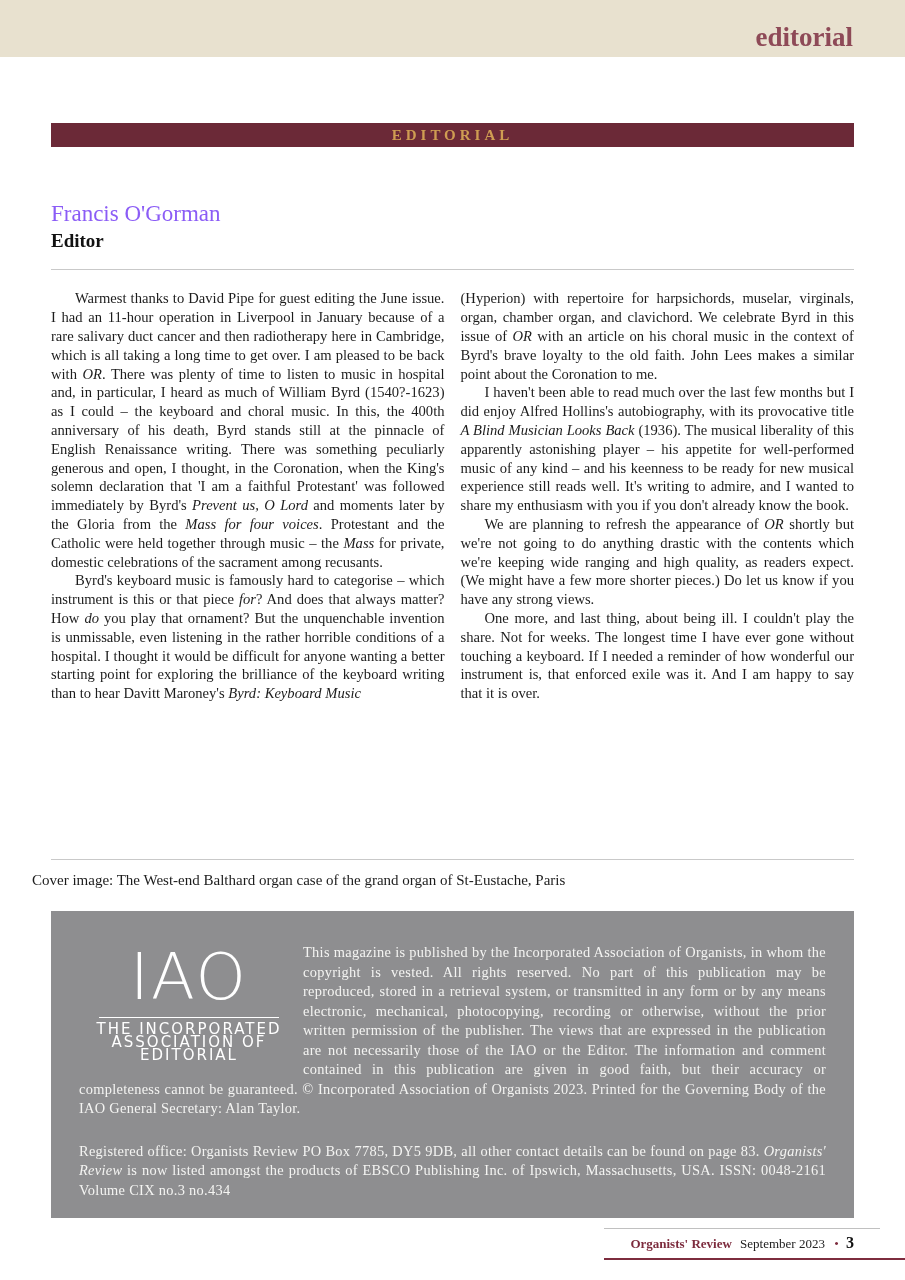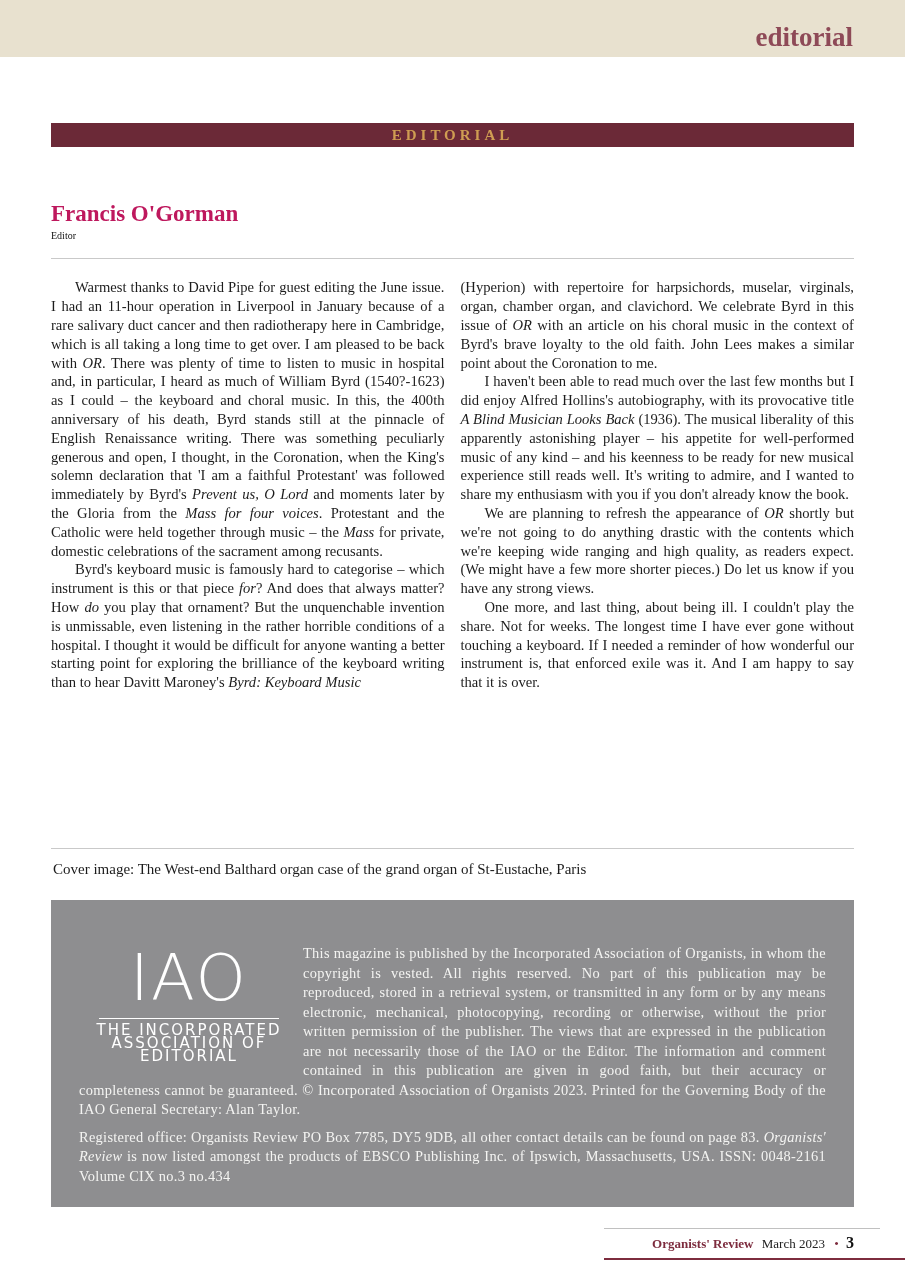--- a/index.html
+++ b/index.html
@@ -10,44 +10,44 @@
   
   .top-band { height:57px; background:#e8e1cf; display:flex; align-items:flex-end; justify-content:flex-end; padding:0 52px 6px 0; }
   .running-head { font-size:27px; font-weight:bold; color:#8e4a57; line-height:1; }
 
   
   .section-bar { margin:66px 51px 0; height:24px; background:#6b2937; display:flex; align-items:center; justify-content:center; }
   .section-bar .section-title { color:#cf9d52; font-size:15px; font-weight:bold; letter-spacing:4px; }
 
   
   .author-block { margin:54px 51px 0; }
-  .author-name { font-size:23px; color:#be185d; font-weight:bold; line-height:1.15; }
-  .author-role { font-size:10px; font-weight:normal; color:#111; margin-top:3px; }
+  .author-name { font-size:23px; color:#8b5cf6; font-weight:normal; line-height:1.15; }
+  .author-role { font-size:19px; font-weight:bold; color:#111; margin-top:3px; }
 
   .rule { border:none; border-top:1px solid #c9c9c9; margin:0 51px; }
   .rule-top { margin-top:17px; }
   .rule-bottom { margin-top:16px; }
 
   
   .columns { display:flex; gap:16px; margin:19px 51px 0; height:554px; overflow:hidden; }
   .col { flex:1; text-align:justify; font-size:14.6px; line-height:18.8px; color:#1c1c1c; }
   .col p { text-indent:24px; }
   .col.continuation p:first-child { text-indent:0; }
   .col i, .publisher-box i { font-style:italic; }
 
   
-  .cover-caption { margin:12px 53px 0; font-size:15px; color:#1c1c1c; }
+  .cover-caption { margin:12px 32px 0; font-size:15px; color:#1c1c1c; }
 
   
-  .publisher-box { margin:22px 51px 0; height:307px; overflow:hidden; background:#8e8e90; padding:44px 28px 30px; color:#f4f4f2; font-size:14.4px; line-height:19.5px; letter-spacing:0.3px; text-align:justify; }
+  .publisher-box { margin:22px 51px 0; height:307px; overflow:hidden; background:#8e8e90; padding:32px 28px 30px; color:#f4f4f2; font-size:14.4px; line-height:19.5px; letter-spacing:0.3px; text-align:justify; }
   .iao-logo { float:left; width:196px; margin:2px 16px 6px 12px; text-align:center; color:#ffffff; }
   .iao-acronym { font-family:"DejaVu Sans", sans-serif; font-weight:200; font-size:64px; line-height:1.02; letter-spacing:2px; }
   .iao-divider { height:1px; background:#ffffff; margin:6px 8px 5px; }
   .iao-sub { font-family:"DejaVu Sans", sans-serif; font-size:15px; letter-spacing:2px; line-height:13px; }
-  .publisher-box p.spaced { margin-top:8px; }
+  .publisher-box p.spaced { margin-top:23px; }
 
   
   .footer { position:absolute; right:0; bottom:20px; width:301px; font-size:13px; }
   .footer-topline { height:1px; background:#c0c0c0; margin-right:25px; }
   .footer-text { text-align:right; padding:5px 51px 6px 0; white-space:nowrap; }
   .footer-magazine { color:#7d2c3e; font-weight:bold; }
   .footer-issue { color:#222; margin-left:5px; }
   .footer-bullet { color:#7d2c3e; margin:0 4px 0 6px; }
   .footer-page-number { color:#111; font-weight:bold; font-size:16px; }
   .footer-bottomline { height:2px; background:#7d2c3e; }
@@ -97,20 +97,20 @@
       <div class="iao-sub">ASSOCIATION OF EDITORIAL</div>
     </div>
     <p>This magazine is published by the Incorporated Association of Organists, in whom the copyright is vested. All rights reserved. No part of this publication may be reproduced, stored in a retrieval system, or transmitted in any form or by any means electronic, mechanical, photocopying, recording or otherwise, without the prior written permission of the publisher. The views that are expressed in the publication are not necessarily those of the IAO or the Editor. The information and comment contained in this publication are given in good faith, but their accuracy or completeness cannot be guaranteed. © Incorporated Association of Organists 2023. Printed for the Governing Body of the IAO General Secretary: Alan Taylor.</p>
     <p class="spaced">Registered office: Organists Review PO Box 7785, DY5 9DB, all other contact details can be found on page 83. <i>Organists' Review</i> is now listed amongst the products of EBSCO Publishing Inc. of Ipswich, Massachusetts, USA. ISSN: 0048-2161 Volume CIX no.3 no.434</p>
   </div>
 
   <div class="footer">
     <div class="footer-topline"></div>
     <div class="footer-text">
       <span class="footer-magazine">Organists' Review</span>
-      <span class="footer-issue">March 2023</span>
+      <span class="footer-issue">September 2023</span>
       <span class="footer-bullet">•</span>
       <span class="footer-page-number">3</span>
     </div>
     <div class="footer-bottomline"></div>
   </div>
 
 </div>
 
 </body></html>

